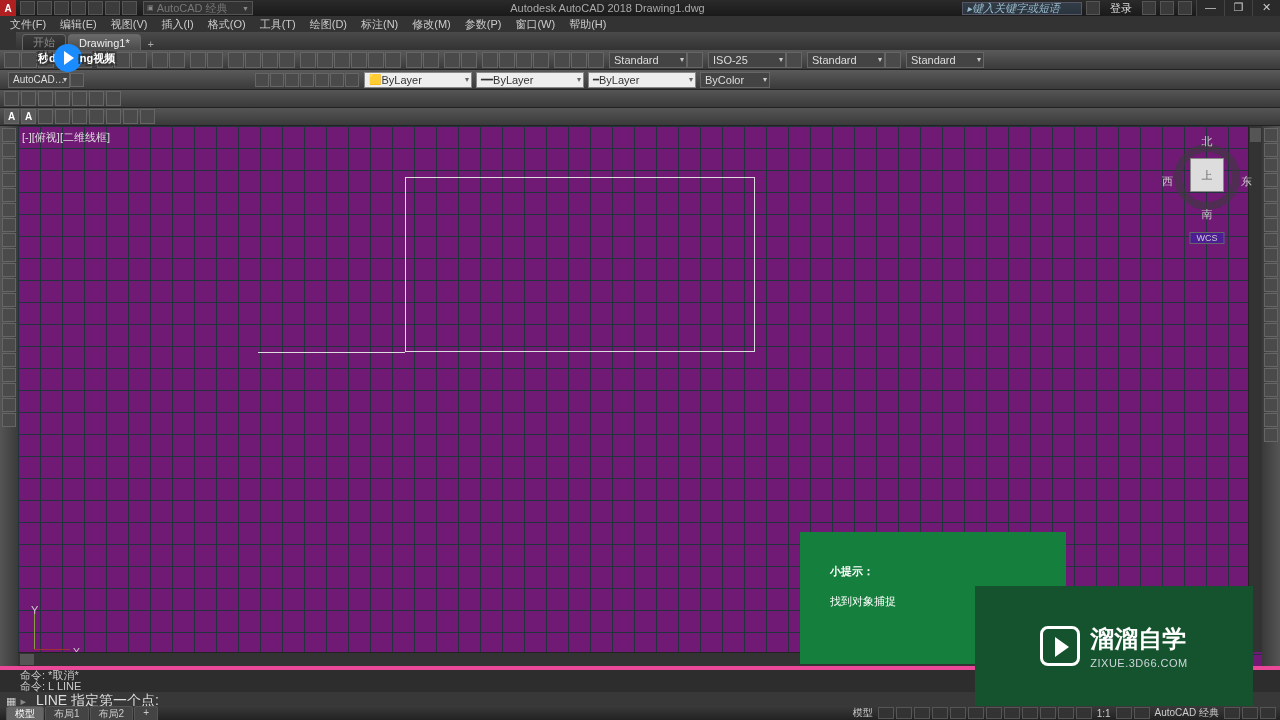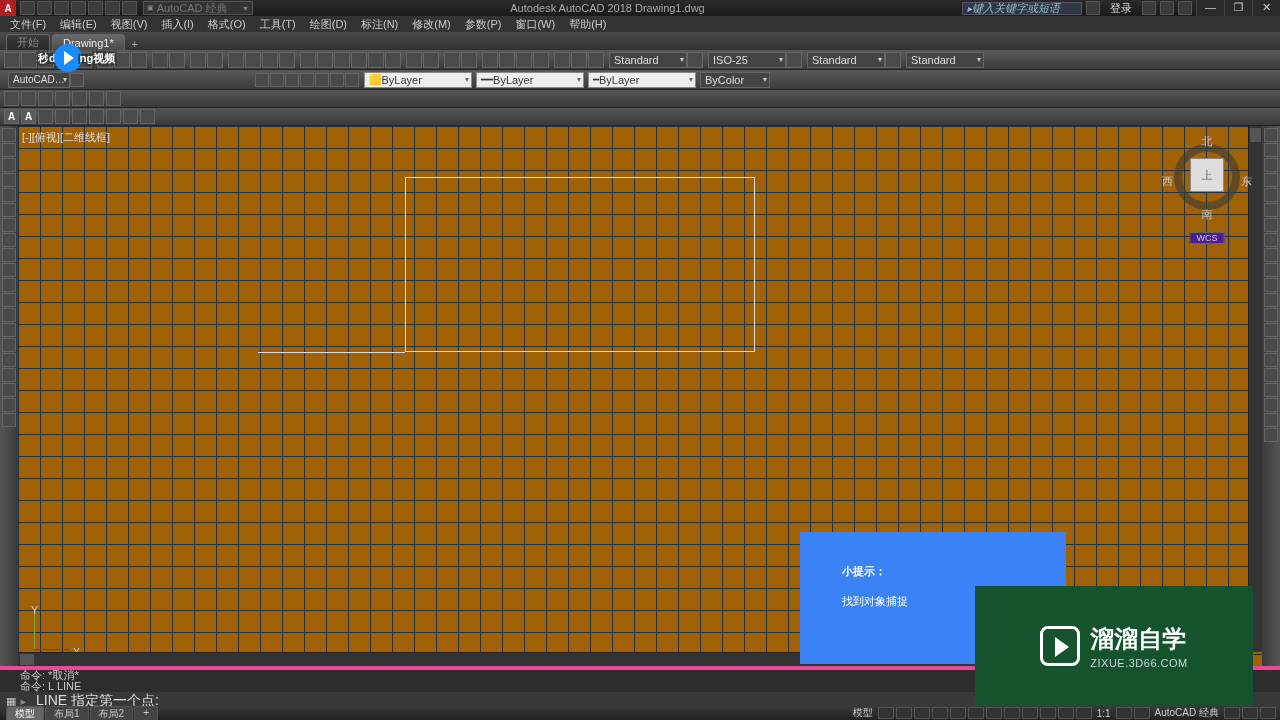--- a/index.html
+++ b/index.html
@@ -19,21 +19,21 @@
 .titlebar .login{color:#ddd;font-size:11px;margin:0 6px;}
 .titlebar .win-controls { display: flex; }
 .titlebar .win-controls div { width: 28px; height: 16px; background: #2a2a2a; text-align: center; color: #ccc; line-height: 14px; font-size: 11px; border-left:1px solid #444;}
 .titlebar .win-controls .close{background:#2a2a2a;}
 
 
 .menubar { height: 16px; background: #333; display: flex; align-items: center; padding: 0 10px; font-size: 11px; color: #ccc; }
 .menubar span { margin-right: 14px; }
 
 
-.tabrow { height: 18px; background: linear-gradient(#4a4a4a,#333); display: flex; align-items: flex-end; padding-left: 6px; }
+.tabrow { height: 18px; background: linear-gradient(#4a4a4a,#333); display: flex; align-items: flex-end; padding-left: 6px; margin-left: 16px; }
 .tabrow .tab { height: 16px; padding: 0 10px; background: linear-gradient(#6a6a6a,#4a4a4a); color: #eee; border-radius: 4px 4px 0 0; margin-right: 2px; display: flex; align-items: center; font-size: 11px; border:1px solid #666; border-bottom:none;}
 .tabrow .tab.inactive { background: linear-gradient(#3a3a3a,#2a2a2a); color: #888; }
 .tabrow .plus { width: 16px; text-align: center; color: #aaa; }
 
 
 .toolbar { height: 20px; background: linear-gradient(#5a5a5a,#3a3a3a); display: flex; align-items: center; padding: 0 4px; border-bottom:1px solid #222; }
 .toolbar .btn { width: 16px; height: 16px; background: #4a4a4a; border: 1px solid #666; margin-right: 1px; }
 .toolbar .sep { width: 4px; }
 .toolbar .combo { height: 16px; background: #eee; color: #333; font-size: 10px; padding: 0 4px; display: flex; align-items: center; border: 1px solid #888; margin-left:4px; position:relative;}
 .toolbar .combo.dark { background:#444; color:#ddd; border:1px solid #666;}
@@ -42,21 +42,21 @@
 .std-combo { width: 78px; }
 .layerctl .btn{width:14px;height:14px;}
 .layer-combo{width:108px;}
 
 .small-toolbar { height: 18px; background: linear-gradient(#555,#3a3a3a); display: flex; align-items: center; padding: 0 4px; border-bottom:1px solid #222;}
 .small-toolbar .btn { width: 15px; height: 15px; background: #4a4a4a; border: 1px solid #666; margin-right: 2px; }
 .small-toolbar .btn.a{background:#5a5a5a;color:#fff;font-weight:bold;display:flex;align-items:center;justify-content:center;font-size:10px;}
 
 
 .workspace { position: absolute; top: 126px; left: 18px; right: 18px; bottom: 54px; background: #1a2a34; }
-.canvas-area { position:absolute; inset:0; background: #a16207; overflow:hidden;text-decoration:underline; }
+.canvas-area { position:absolute; inset:0; background: #701a75; overflow:hidden;text-decoration:underline; }
 .grid { position: absolute; inset: 0; background-image:
   linear-gradient(#23333d 1px, transparent 1px),
   linear-gradient(90deg, #23333d 1px, transparent 1px);
   background-size: 22px 22px; }
 .viewlabel { position: absolute; top: 4px; left: 4px; color: #ddd; font-size: 11px; }
 .rect-shape { position: absolute; border: 1px solid #ddd; background: transparent; }
 .hline { position:absolute; height:1px; background:#ddd; }
 .ucs { position: absolute; bottom: 10px; left: 10px; width: 48px; height: 48px; }
 .ucs .yax{position:absolute;left:6px;bottom:6px;width:1px;height:36px;background:#88a040;}
 .ucs .xax{position:absolute;left:6px;bottom:6px;height:1px;width:36px;background:#a03030;}
@@ -97,21 +97,21 @@
 
 .bottom { position: absolute; left: 0; right: 0; bottom: 0; height: 14px; background: linear-gradient(#3a3a3a,#222); display: flex; align-items: center; }
 .bottom .btabs { display: flex; margin-left: 6px; }
 .bottom .btab { padding: 0 8px; background: #444; color: #ccc; font-size: 10px; border:1px solid #555; border-bottom:none; border-radius:3px 3px 0 0; margin-right:1px;}
 .bottom .btab.cur { background: #666; color: #fff; }
 .bottom .status { margin-left: auto; display: flex; align-items: center; gap: 2px; padding-right: 4px; }
 .bottom .status .sb { width: 16px; height: 12px; background: #333; border:1px solid #555; }
 .bottom .status .txt { color:#ccc; font-size:10px; padding:0 3px;}
 
 
-.tip-box { position: absolute; left: 800px; top: 532px; width: 266px; height: 132px; background: #3b82f6; color: #fff; padding: 24px 42px; font-size: 17px; line-height: 30px;}
+.tip-box { position: absolute; left: 800px; top: 532px; width: 266px; height: 132px; background: #15803d; color: #fff; padding: 24px 30px; font-size: 17px; line-height: 30px;}
 .tip-box .t1{font-weight:600;}
 .dark-box { position: absolute; left: 975px; top: 586px; width: 278px; height: 120px; background: #14532d; display:flex; align-items:center; justify-content:center; gap:10px;}
 .dark-box .logo{width:40px;height:40px;border:3px solid #fff;border-radius:8px;position:relative;}
 .dark-box .logo::after{content:"";position:absolute;left:12px;top:8px;border-left:14px solid #fff;border-top:10px solid transparent;border-bottom:10px solid transparent;}
 .dark-box .col{display:flex;flex-direction:column;}
 .dark-box .zh{color:#fff;font-size:24px;font-weight:600;}
 .dark-box .en{color:#cfd6dc;font-size:11px;letter-spacing:.5px;margin-top:2px;}
 
 
 .brand-logo { position:absolute; left:38px; top:44px; font-size:34px; font-weight:800; color:#fff; text-shadow: -2px -2px 0 #333, 2px -2px 0 #333, -2px 2px 0 #333, 2px 2px 0 #333; display:flex; align-items:center;}

